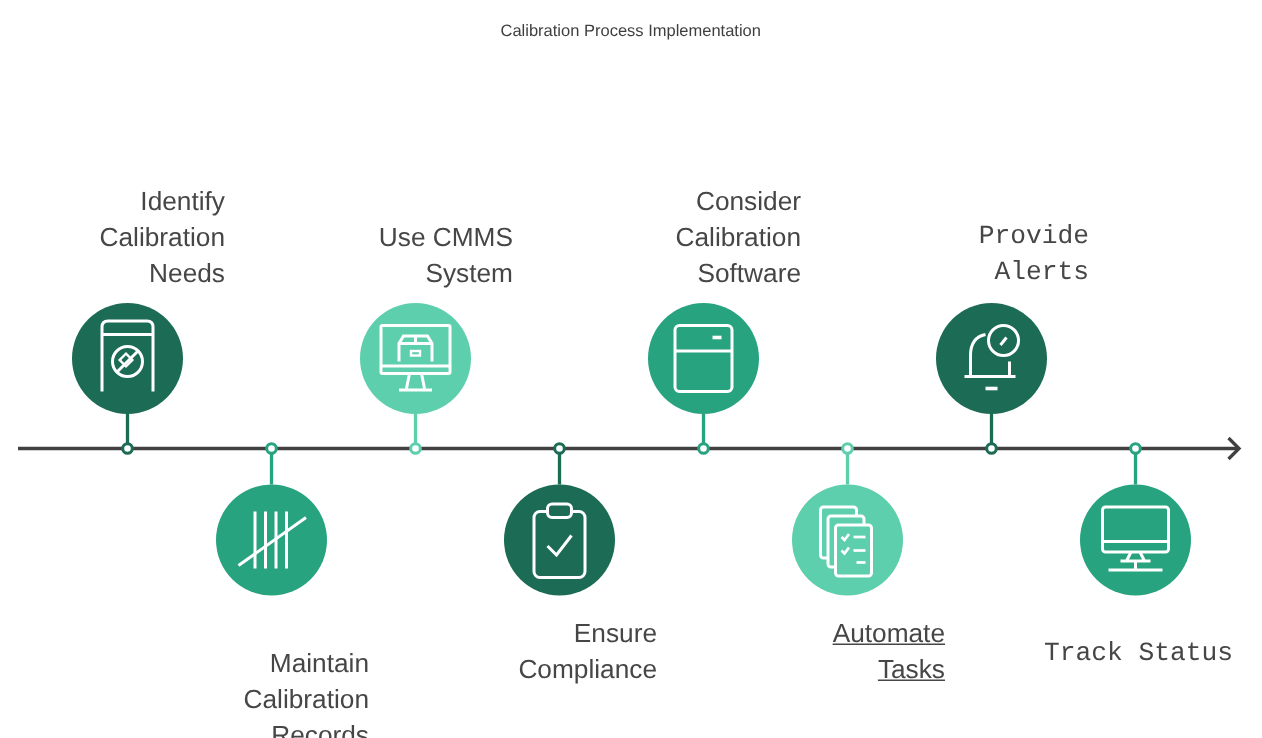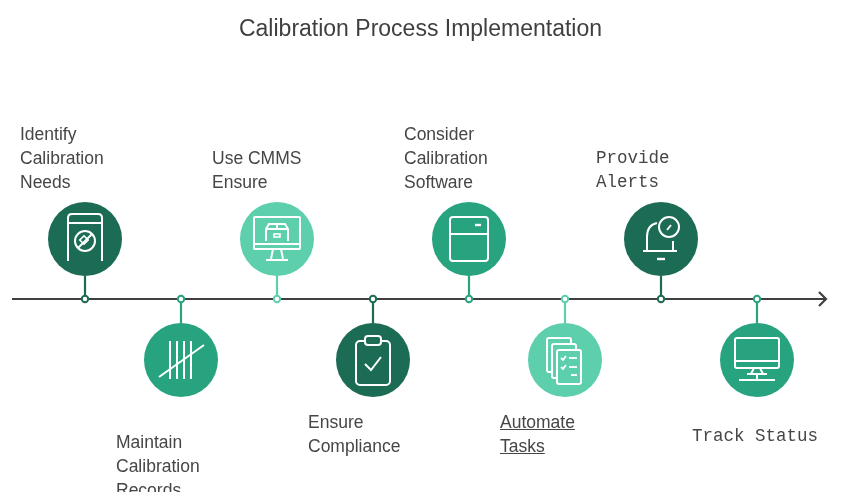--- a/index.html
+++ b/index.html
@@ -1,21 +1,21 @@
 <!DOCTYPE html>
 <html><head>
 <meta charset="utf-8">
 <style>
   html, body { margin: 0; padding: 0; background: #ffffff; }
   body { width: 841px; height: 492px; position: relative; overflow: hidden;
          font-family: "Liberation Sans", sans-serif; color: #444444; }
   .title { position: absolute; left: 0; top: 15px; width: 841px; text-align: center;
-           font-size: 23px; color: #3f3f3f; }
+           font-size: 11px; color: #3f3f3f; }
   svg.diagram { position: absolute; left: 0; top: 0; }
-  .label { position: absolute; width: 130px; text-align: left; font-size: 17.5px;
+  .label { position: absolute; width: 130px; text-align: right; font-size: 17.5px;
            line-height: 24px; color: #464646; white-space: pre-line; }
   .label.top { transform: translate(-50%, -100%); }
   .label.bottom { transform: translate(-50%, 0); }
 </style>
 </head>
 <body>
 
 <div class="title">Calibration Process Implementation</div>
 
 <svg class="diagram" width="841" height="492" viewBox="0 0 841 492" xmlns="http://www.w3.org/2000/svg">
@@ -122,21 +122,21 @@
 </svg>
 
 <div id="labels">
     <div class="label top" style="left: 85px; top: 194px;">Identify
 Calibration
 Needs</div>
     <div class="label bottom" style="left: 181px; top: 410px; margin-top: 20px;">Maintain
 Calibration
 Records</div>
     <div class="label top" style="left: 277px; top: 194px;">Use CMMS
-Ensure</div>
+System</div>
     <div class="label bottom" style="left: 373px; top: 410px;">Ensure
 Compliance</div>
     <div class="label top" style="left: 469px; top: 194px;">Consider
 Calibration
 Software</div>
     <div class="label bottom" style="left: 565px; top: 410px; text-decoration: underline;">Automate
 Tasks</div>
     <div class="label top" style="left: 661px; top: 194px; font-family: Liberation Mono, monospace;">Provide Alerts</div>
     <div class="label bottom" style="left: 757px; top: 424px; font-family: Liberation Mono, monospace;">Track Status</div>
   </div>

